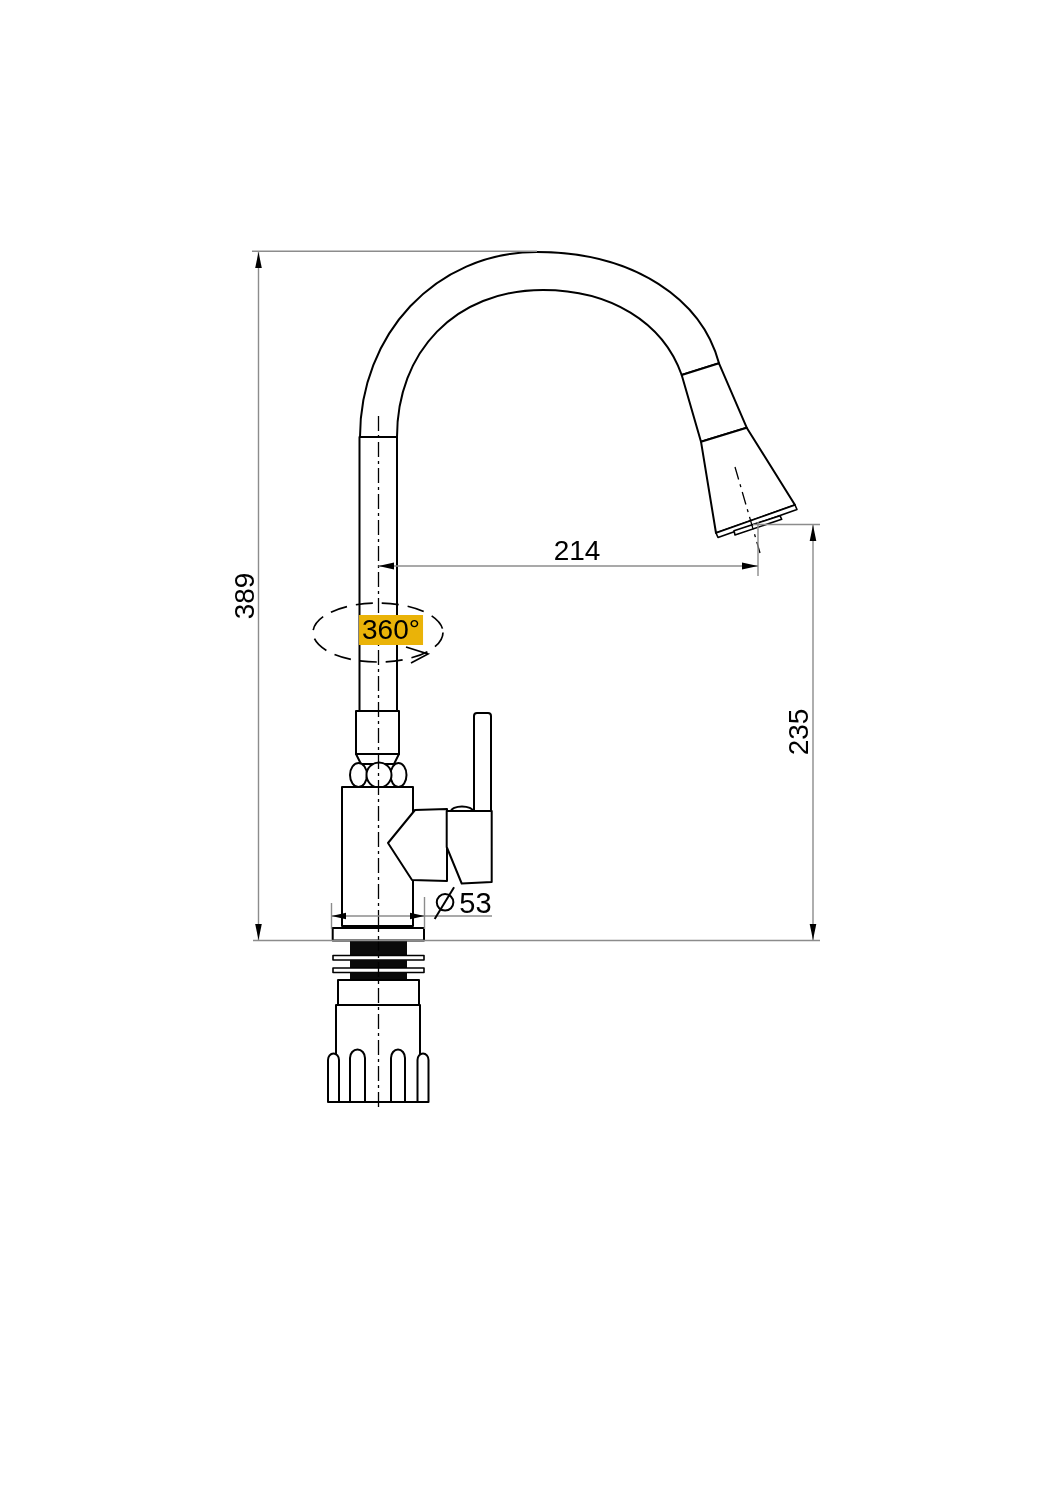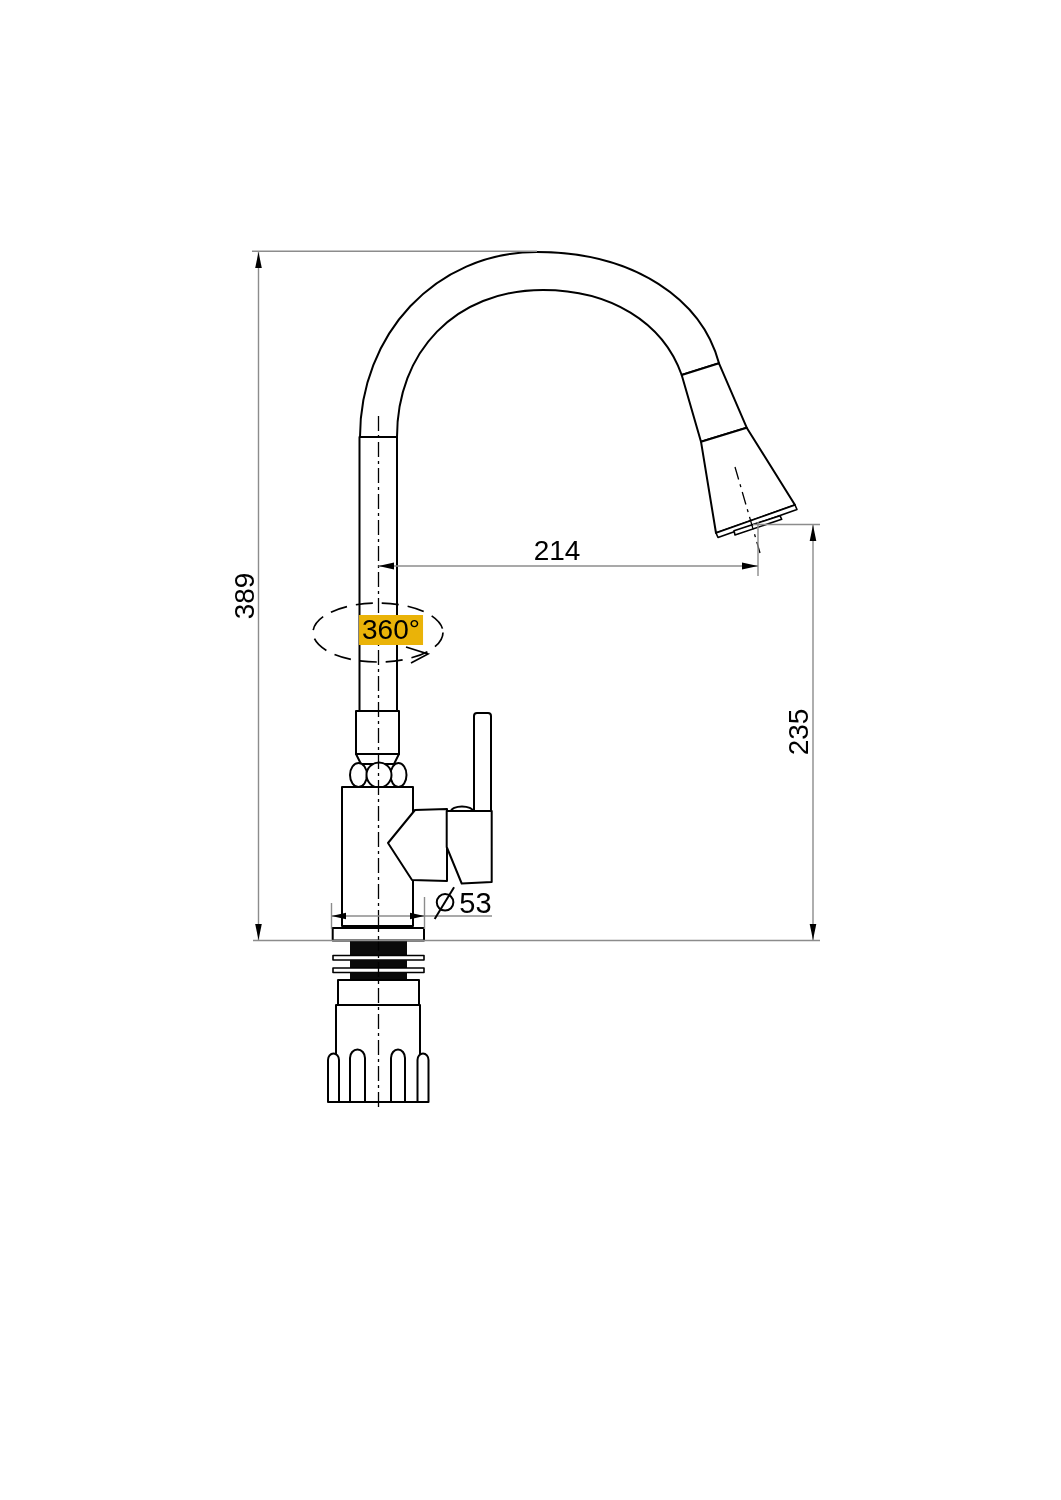--- a/index.html
+++ b/index.html
@@ -97,21 +97,21 @@
       <polygon points="758,566 742,562.6 742,569.4"></polygon>
       <polygon points="813,525 809.7,541 816.3,541"></polygon>
       <polygon points="813,940 809.7,924 816.3,924"></polygon>
       <polygon points="331.5,916 346,912.7 346,919.3"></polygon>
       <polygon points="424.5,916 410,912.7 410,919.3"></polygon>
     </g>
   </svg>
 
   <div class="label vertical" style="left:245px;top:596px">389</div>
 
-  <div class="label" style="left:557px;top:551px">214</div>
+  <div class="label" style="left:577px;top:551px">214</div>
 
   <div class="label vertical" style="left:799px;top:732px">235</div>
 
   <div class="label masked" style="left:391px;top:630px">360°</div>
 
   <div class="label diameter" style="left:462px;top:902px">
     <svg width="24" height="38" viewBox="0 0 24 38">
       <circle cx="12.7" cy="19.3" r="8.3" fill="none" stroke="#000" stroke-width="2"></circle>
       <line x1="2.3" y1="36" x2="21.7" y2="4.3" stroke="#000" stroke-width="2"></line>
     </svg>

